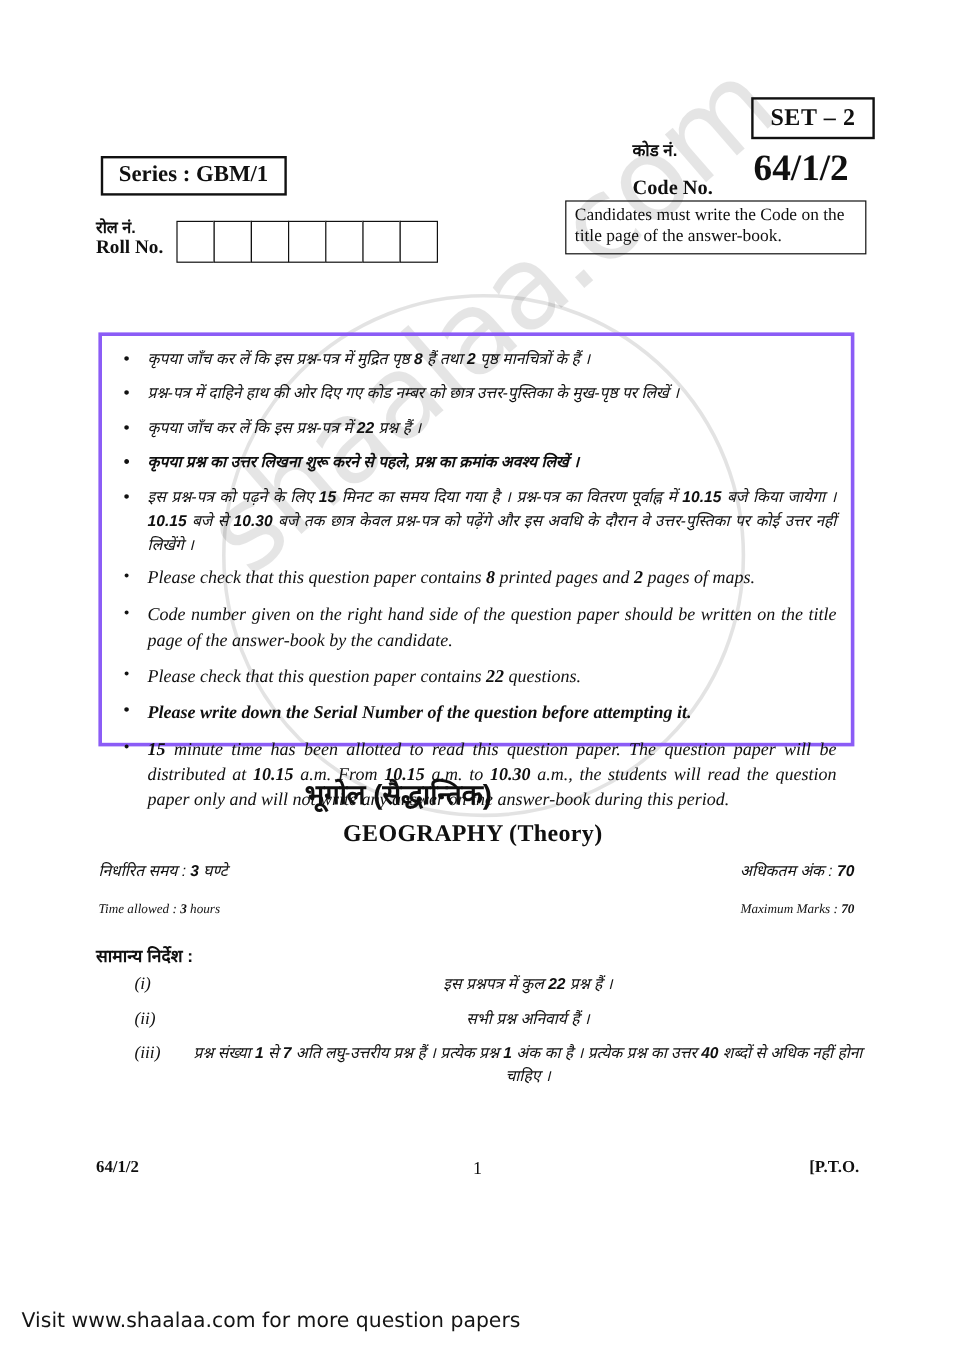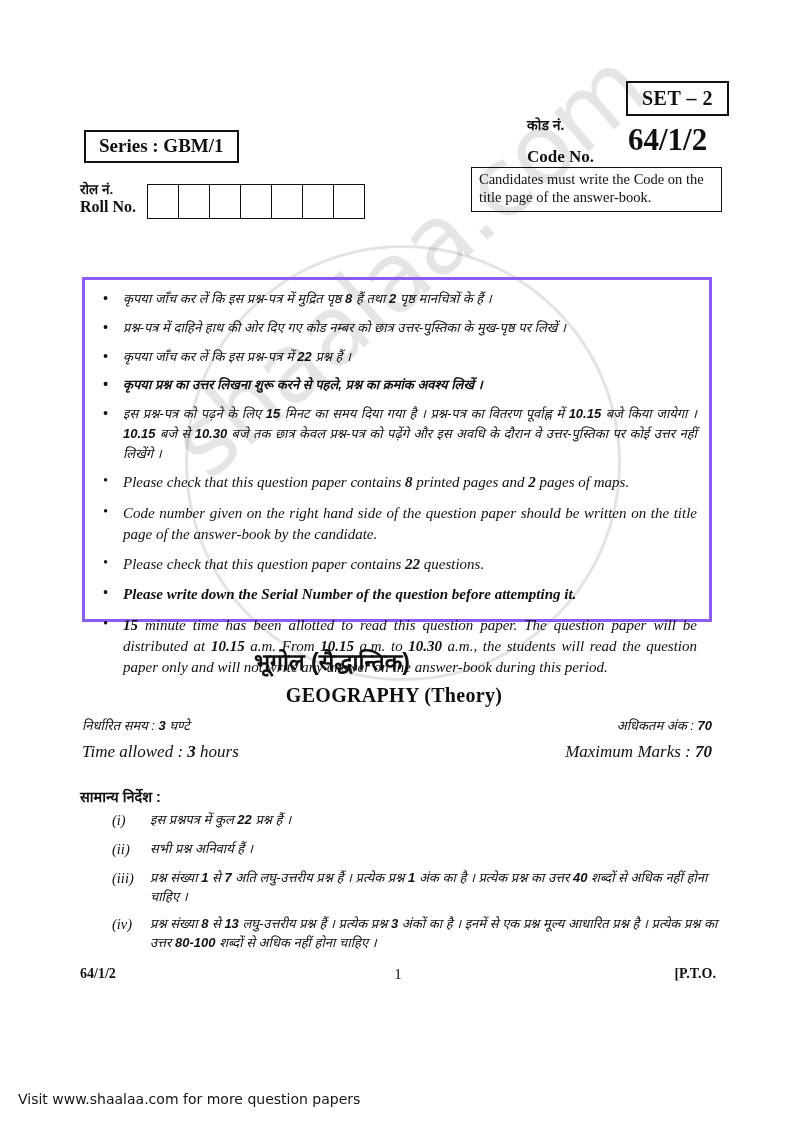--- a/index.html
+++ b/index.html
@@ -246,21 +246,22 @@
   .meta-right {
     position: absolute;
     right: 0; top: 0;
     font-style: italic;
   }
   .meta-hi {
     font-family: "Liberation Sans", "DejaVu Sans", sans-serif;
     font-size: 13px;
   }
   .meta-en {
-    font-size: 17px;
+    font-size: 11px;
+    margin-top: 10px;
   }
   .meta-hi b, .meta-en b { font-weight: bold; }
 
   
   .gen-head {
     position: absolute;
     left: 80px;
     top: 786px;
     font-family: "Liberation Sans", "DejaVu Sans", sans-serif;
     font-size: 14.5px;
@@ -280,21 +281,21 @@
     font-style: italic;
     line-height: 1.5;
   }
   .gen-num {
     width: 38px;
     flex: 0 0 38px;
     font-family: "Liberation Serif", "DejaVu Serif", serif;
     font-style: italic;
     font-size: 14.5px;
   }
-  .gen-text { flex: 1 1 auto; }
+  .gen-text { flex: 1 1 auto; text-align: center; }
   .gen-text b { font-weight: bold; }
 
   
   .footer {
     position: absolute;
     left: 80px;
     top: 966px;
     width: 636px;
     font-size: 14px;
     font-weight: bold;
@@ -306,21 +307,21 @@
     font-weight: normal;
     font-size: 15px;
   }
   .footer .f-right { position: absolute; right: 0; top: 0; }
 
   .site-note {
     position: absolute;
     left: 18px;
     top: 1091px;
     font-family: "DejaVu Sans", "Liberation Sans", sans-serif;
-    font-size: 14px;
+    font-size: 17px;
     color: #141414;
   }
 </style>
 </head>
 <body>
 
 <div class="page">
 
   <div class="watermark-layer">
     <div class="wm-circle"></div>
@@ -394,24 +395,20 @@
           <div class="gen-text">इस प्रश्नपत्र में कुल <b>22</b> प्रश्न हैं ।</div>
         </div>
         <div class="gen-item">
           <div class="gen-num">(ii)</div>
           <div class="gen-text">सभी प्रश्न अनिवार्य हैं ।</div>
         </div>
         <div class="gen-item">
           <div class="gen-num">(iii)</div>
           <div class="gen-text">प्रश्न संख्या <b>1</b> से <b>7</b> अति लघु-उत्तरीय प्रश्न हैं । प्रत्येक प्रश्न <b>1</b> अंक का है । प्रत्येक प्रश्न का उत्तर <b>40</b> शब्दों से अधिक नहीं होना चाहिए ।</div>
         </div>
-        <div class="gen-item">
-          <div class="gen-num">(iv)</div>
-          <div class="gen-text">प्रश्न संख्या <b>8</b> से <b>13</b> लघु-उत्तरीय प्रश्न हैं । प्रत्येक प्रश्न <b>3</b> अंकों का है । इनमें से एक प्रश्न मूल्य आधारित प्रश्न है । प्रत्येक प्रश्न का उत्तर <b>80-100</b> शब्दों से अधिक नहीं होना चाहिए ।</div>
-        </div>
       </div>
 
     <div class="footer">
       <span class="f-left">64/1/2</span>
       <span class="f-center">1</span>
       <span class="f-right">[P.T.O.</span>
     </div>
 
     <div class="site-note">Visit www.shaalaa.com for more question papers</div>
 

